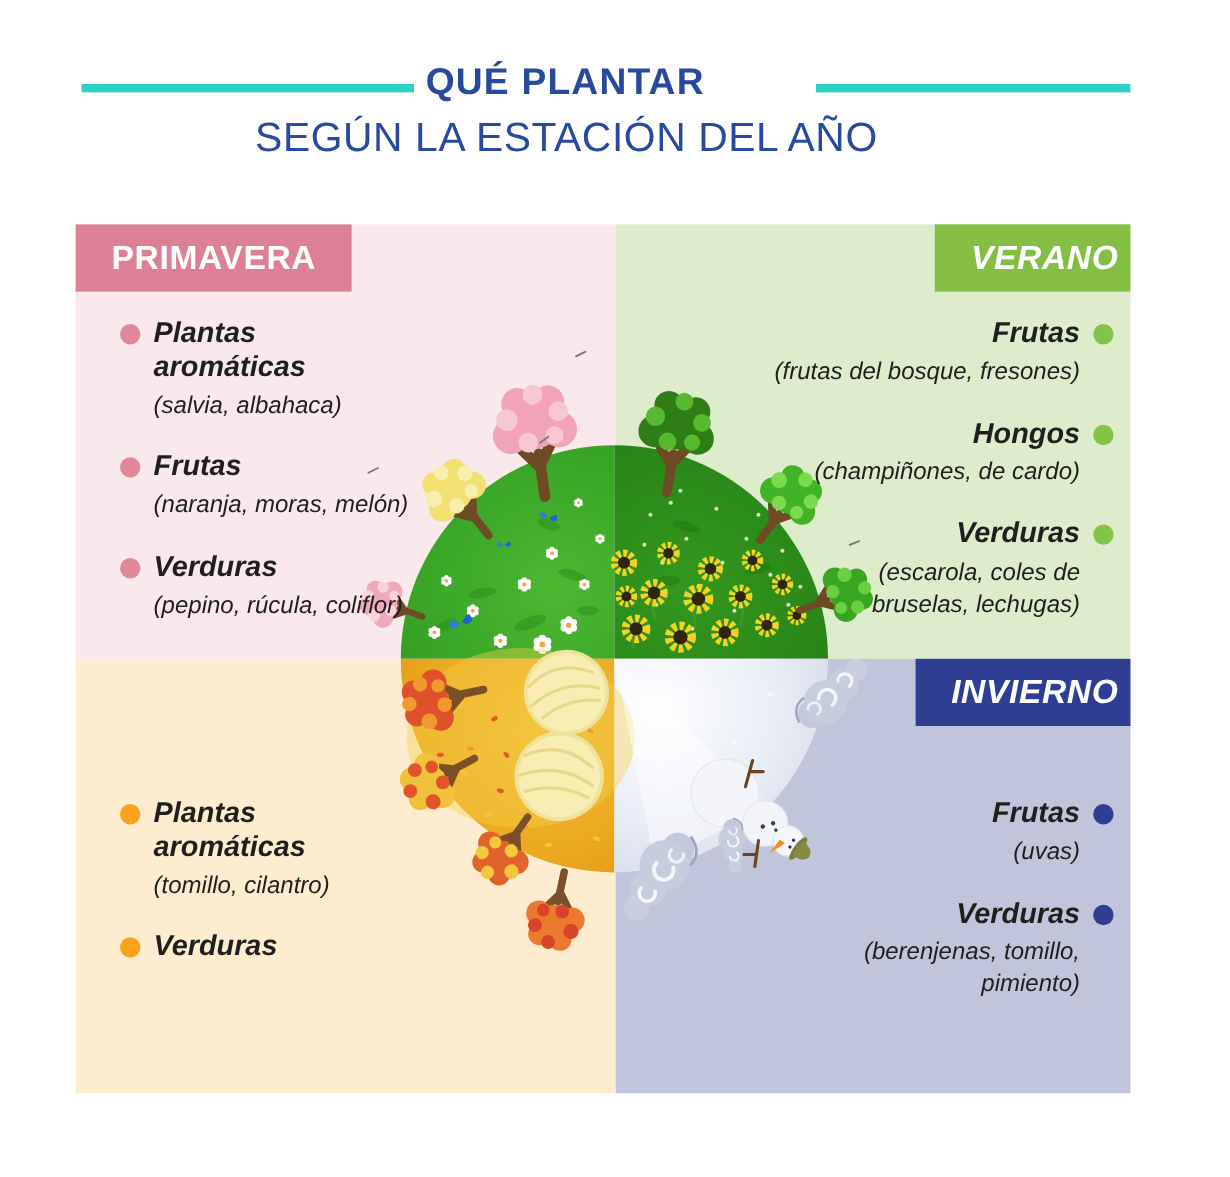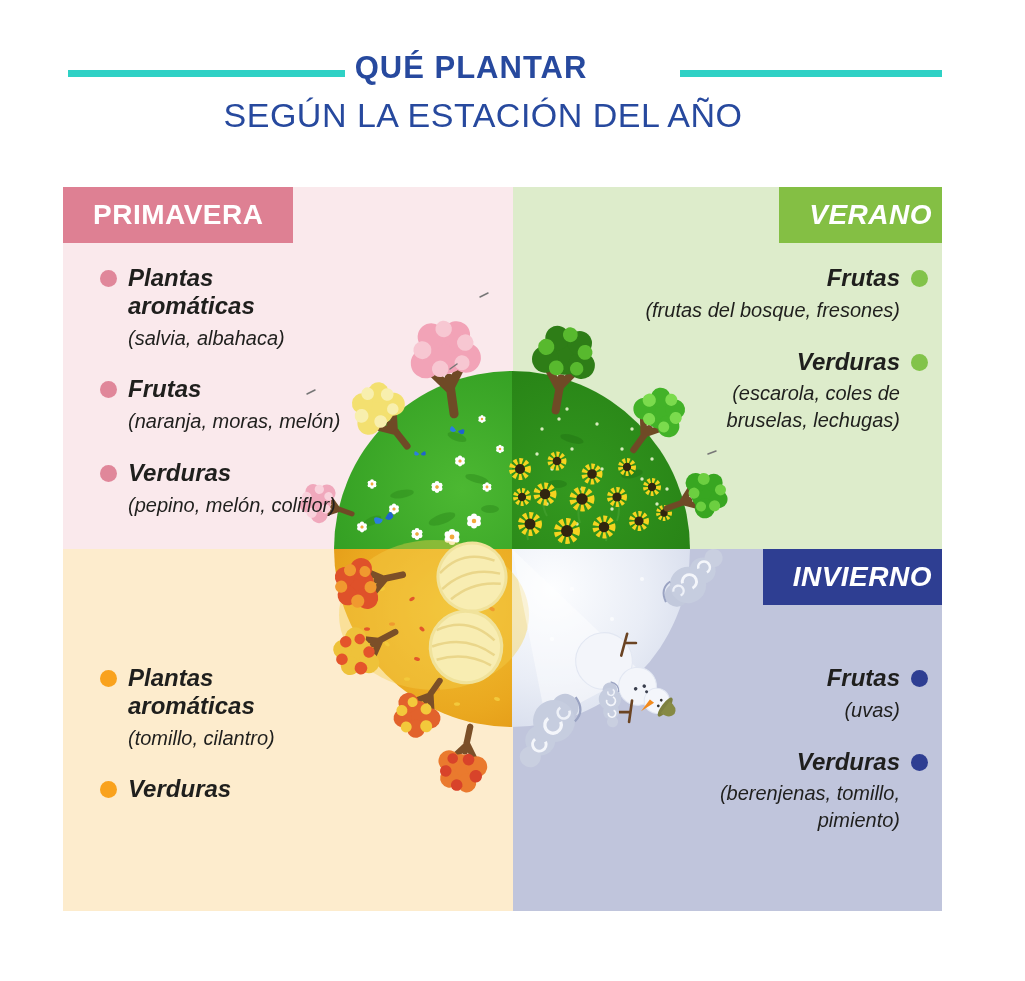--- a/index.html
+++ b/index.html
@@ -5,21 +5,21 @@
   * { box-sizing: border-box; }
   html,body { margin:0; padding:0; background:#fff; }
   body { font-family:"Liberation Sans","DejaVu Sans",sans-serif; }
   .page { position:relative; width:942px; height:981px; background:#fff; overflow:hidden; }
 
   .accent-line { position:absolute; top:70px; height:7px; background:var(--accent,#2fd1c5); }
   .accent-line.left  { left:68px;  width:277px; }
   .accent-line.right { left:680px; width:277px; }
   .title    { position:absolute; top:50px; left:0; width:100%; margin:0; text-align:center;
               font-size:31px; font-weight:700; letter-spacing:1px; color:var(--title-color,#27499e); }
-  .subtitle { position:absolute; top:96px; left:12px; width:100%; margin:0; text-align:center;
+  .subtitle { position:absolute; top:96px; left:1px; width:100%; margin:0; text-align:center;
               font-size:34px; font-weight:400; letter-spacing:.5px; color:var(--title-color,#27499e); }
 
   .grid { position:absolute; left:63px; top:187px; width:899px; height:724px; }
   .quad { position:absolute; width:449.5px; height:362px; background:var(--bg,#eee); }
   #q0 { left:0; top:0; }
   #q1 { left:449.5px; top:0; }
   #q2 { left:0; top:362px; }
   #q3 { left:449.5px; top:362px; }
 
   .badge { position:absolute; top:0; height:56px; display:flex; align-items:center;
@@ -74,34 +74,41 @@
               <span class="bullet"></span>
               <span class="name">Frutas</span>
             </div>
             <div class="detail">(naranja, moras, melón)</div>
           </div>
           <div class="item">
             <div class="head">
               <span class="bullet"></span>
               <span class="name">Verduras</span>
             </div>
-            <div class="detail">(pepino, melón, coliflor)</div>
+            <div class="detail">(pepino, rúcula, coliflor)</div>
           </div>
         </div>
     </section>
 
     <section class="quad right" id="q1" style="--bg: #ddeccb; --header: #84bf44; --bullet: #82c34a;">
       <div class="badge">VERANO</div>
       <div class="items">
           <div class="item">
             <div class="head">
               <span class="bullet"></span>
               <span class="name">Frutas</span>
             </div>
             <div class="detail">(frutas del bosque, fresones)</div>
+          </div>
+          <div class="item">
+            <div class="head">
+              <span class="bullet"></span>
+              <span class="name">Hongos</span>
+            </div>
+            <div class="detail">(champiñones, de cardo)</div>
           </div>
           <div class="item">
             <div class="head">
               <span class="bullet"></span>
               <span class="name">Verduras</span>
             </div>
             <div class="detail">(escarola, coles de
 bruselas, lechugas)</div>
           </div>
         </div>

